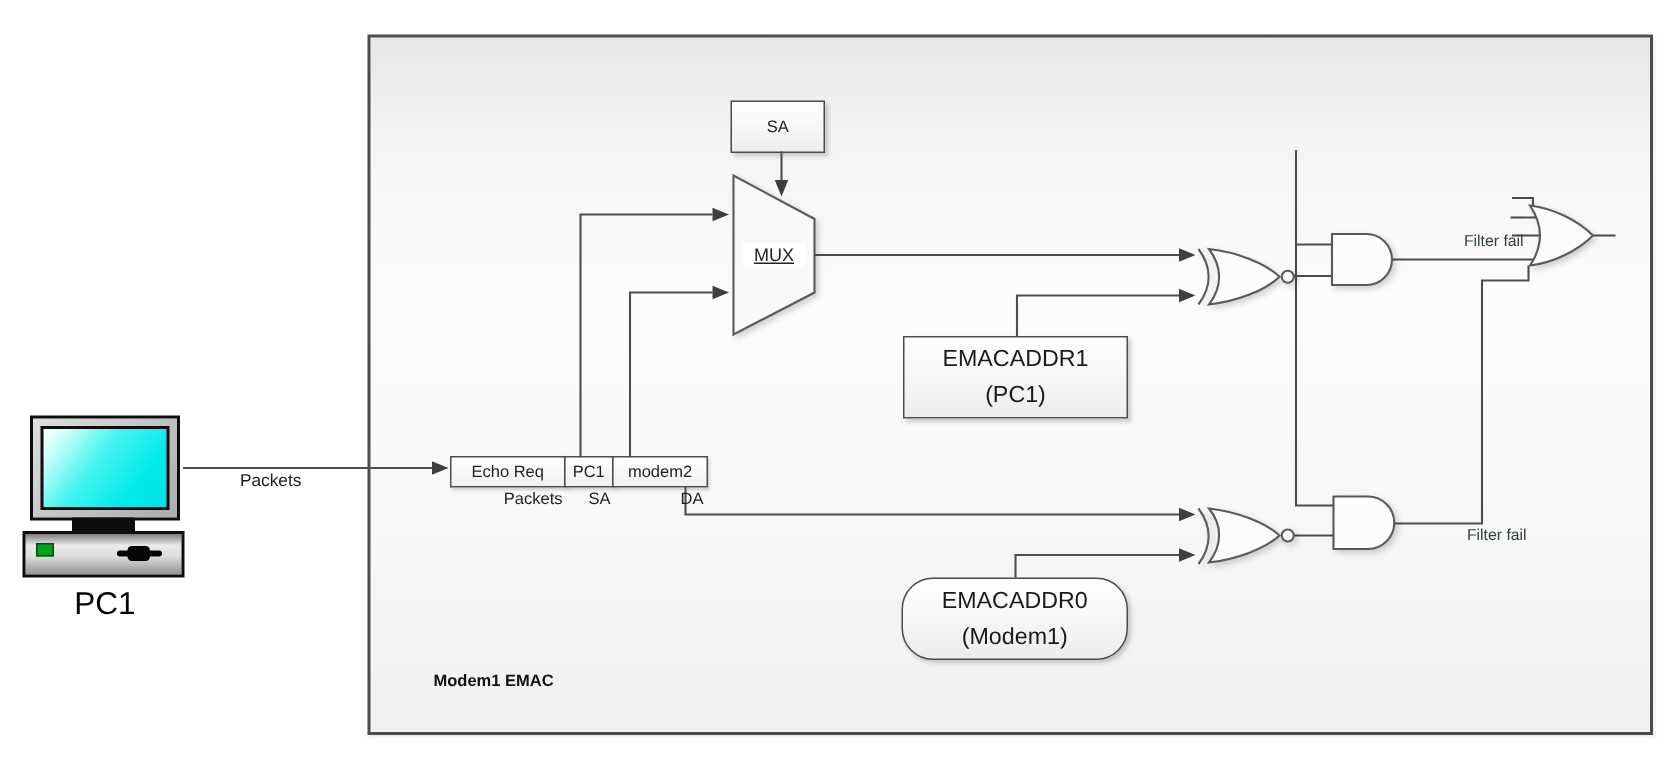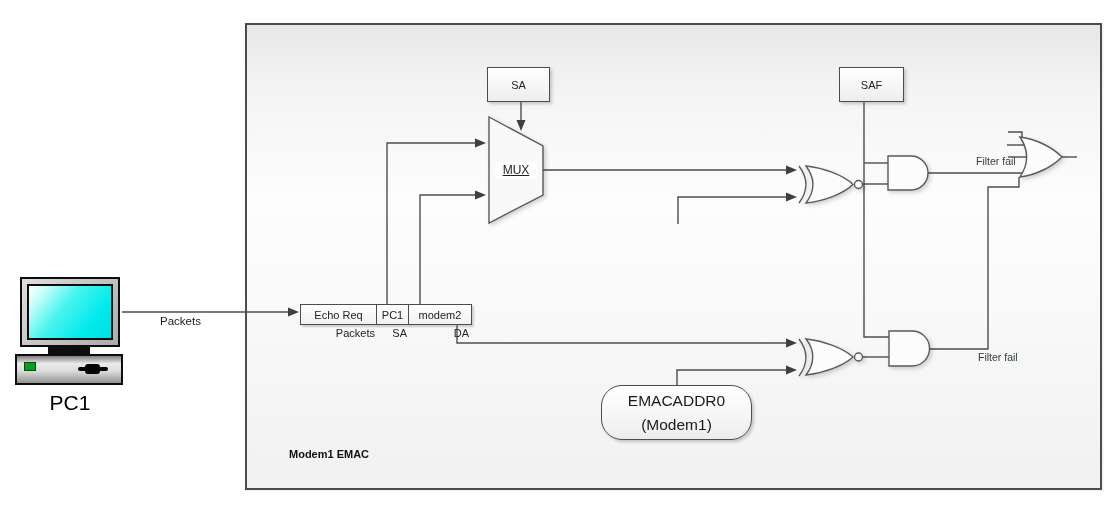--- a/index.html
+++ b/index.html
@@ -141,24 +141,27 @@
   <div class="abs pkt-row">
     <div class="pkt-cell c0">Echo Req</div>
     <div class="pkt-cell c1">PC1</div>
     <div class="pkt-cell c2">modem2</div>
   </div>
   <div class="abs pkt-cap cap0">Packets</div>
   <div class="abs pkt-cap cap1">SA</div>
   <div class="abs pkt-cap cap2">DA</div>
 
   <div class="abs node-box sa-box">SA</div>
-  <div class="abs node-box saf-box">SAF</div>
 
   <div class="abs mux-label">MUX</div>
 
+  <div class="abs node-box addr-box addr1">
+    <div>EMACADDR1</div>
+    <div>(PC1)</div>
+  </div>
   <div class="abs node-box addr-box addr0">
     <div>EMACADDR0</div>
     <div>(Modem1)</div>
   </div>
 
   <div class="abs filter-fail ff-top">Filter fail</div>
   <div class="abs filter-fail ff-bottom">Filter fail</div>
 
   <div class="abs emac-title">Modem1 EMAC</div>
 

